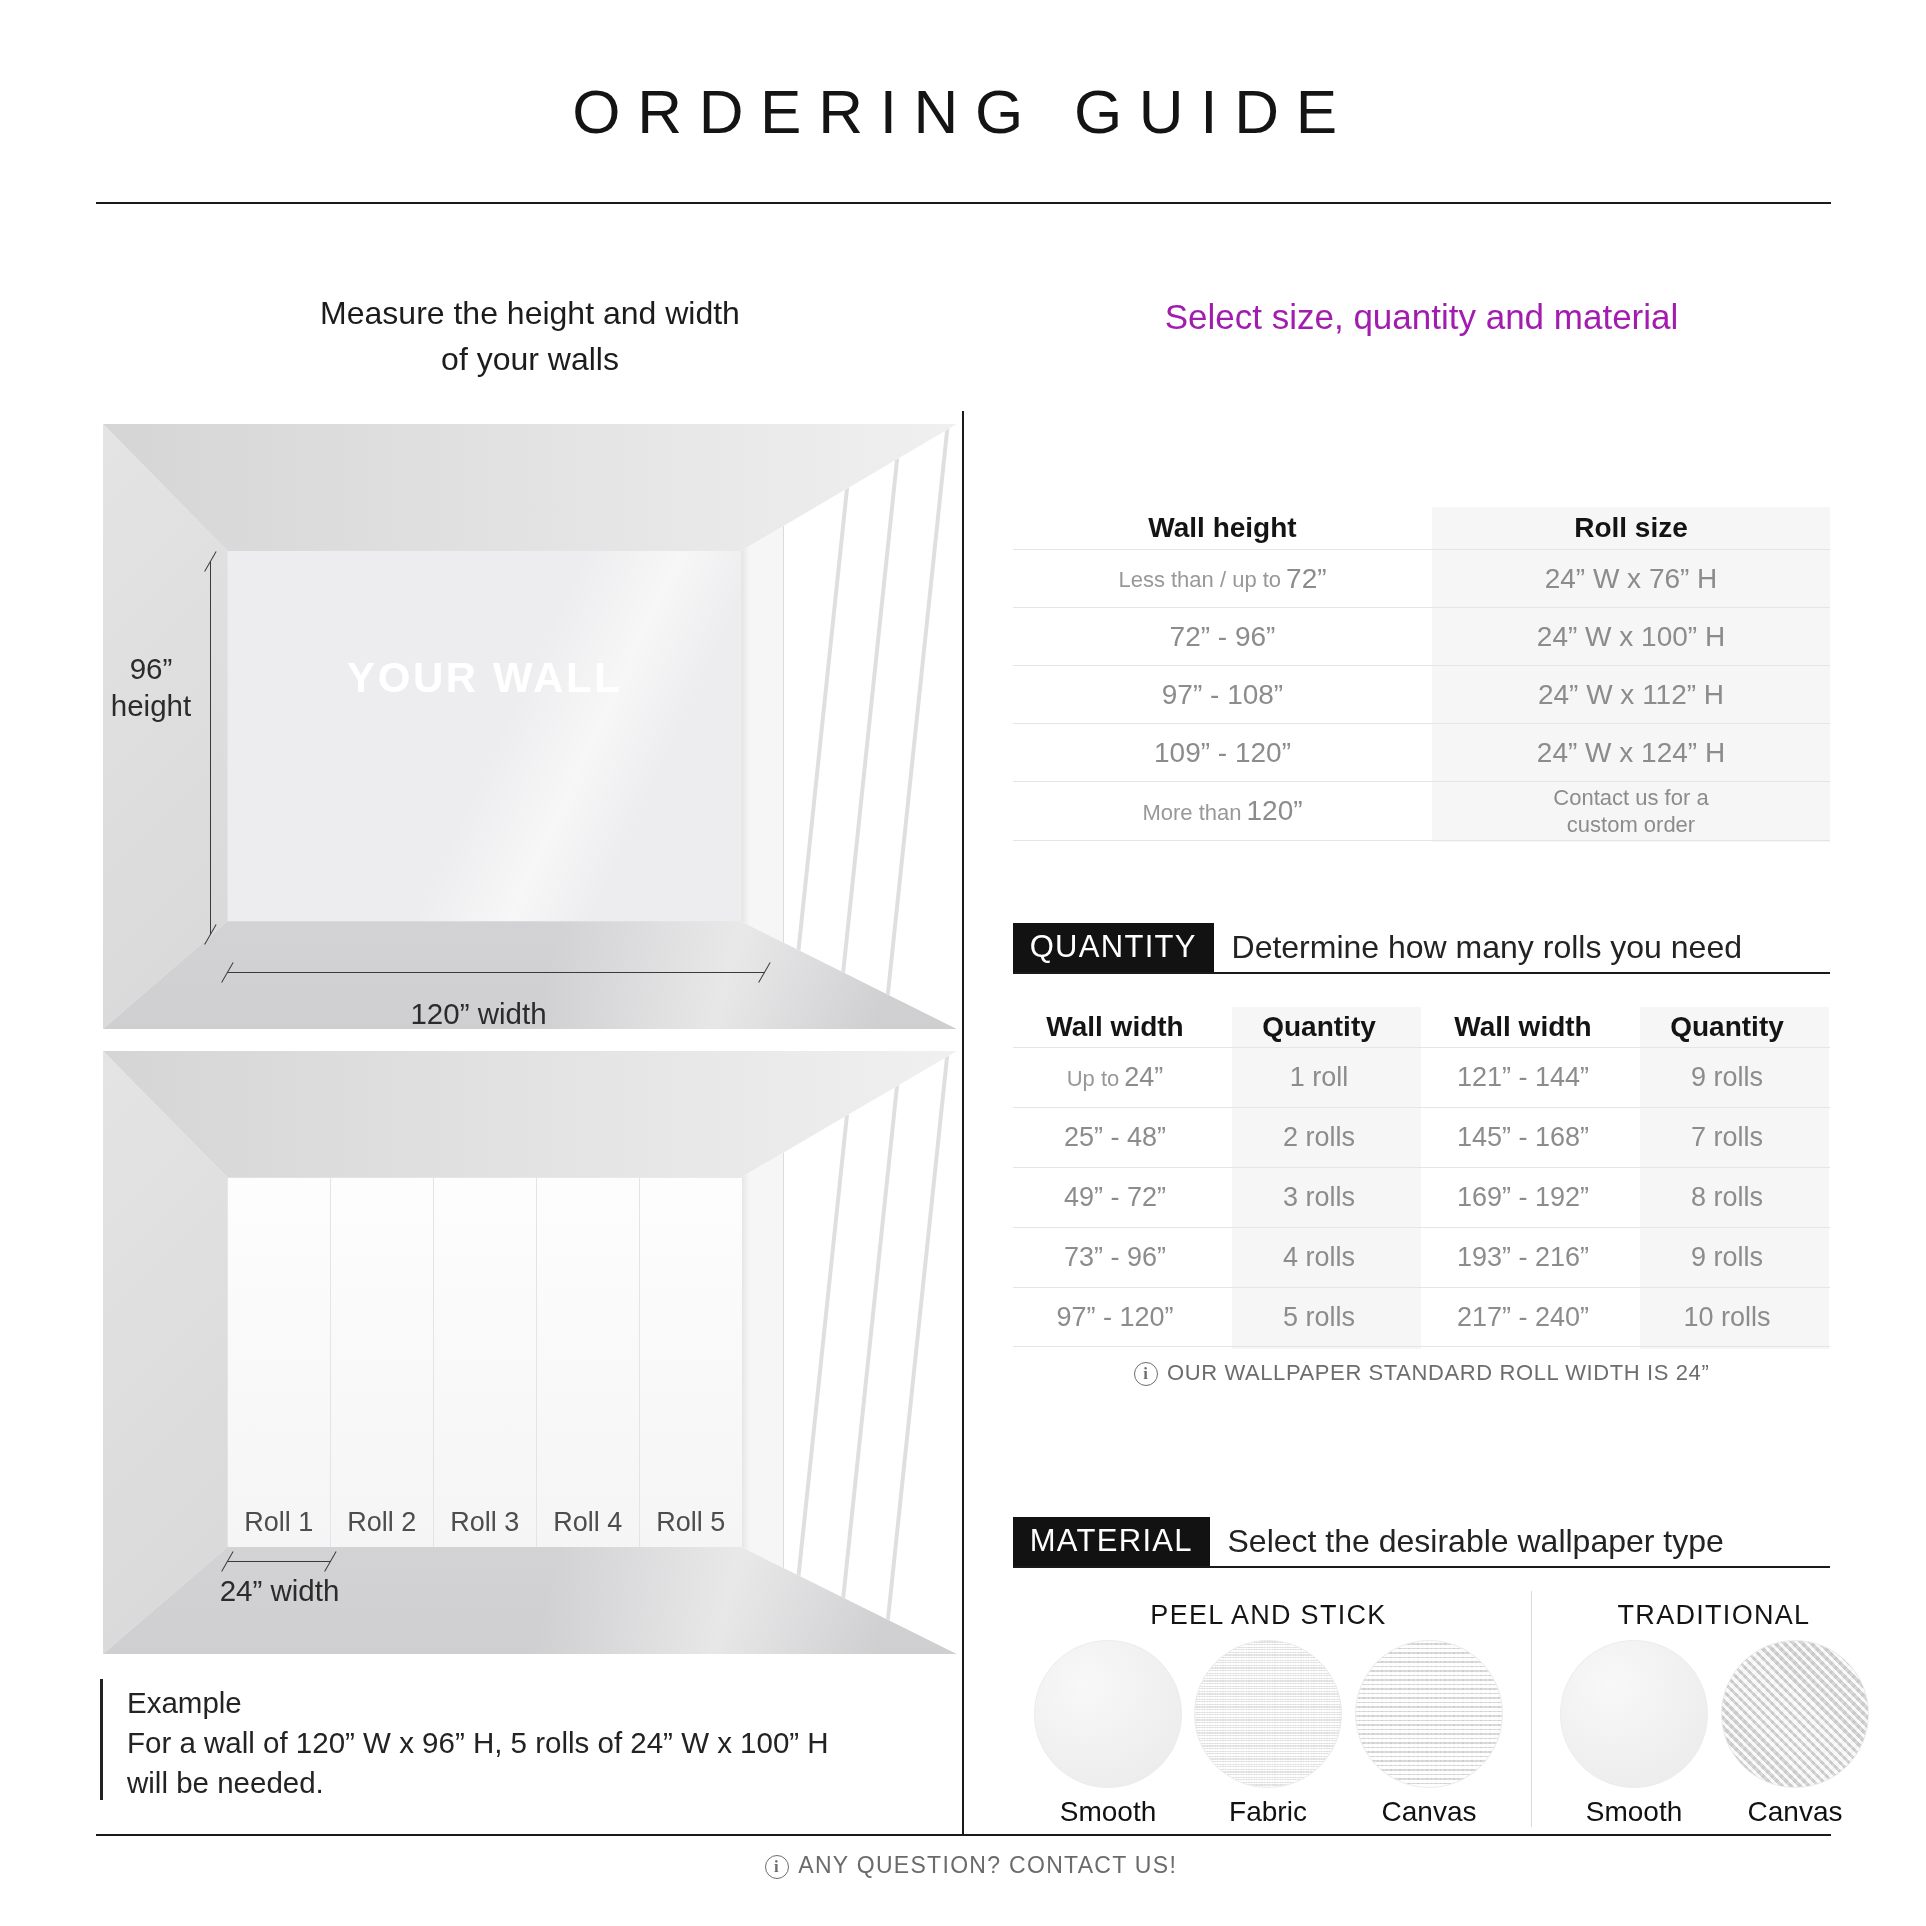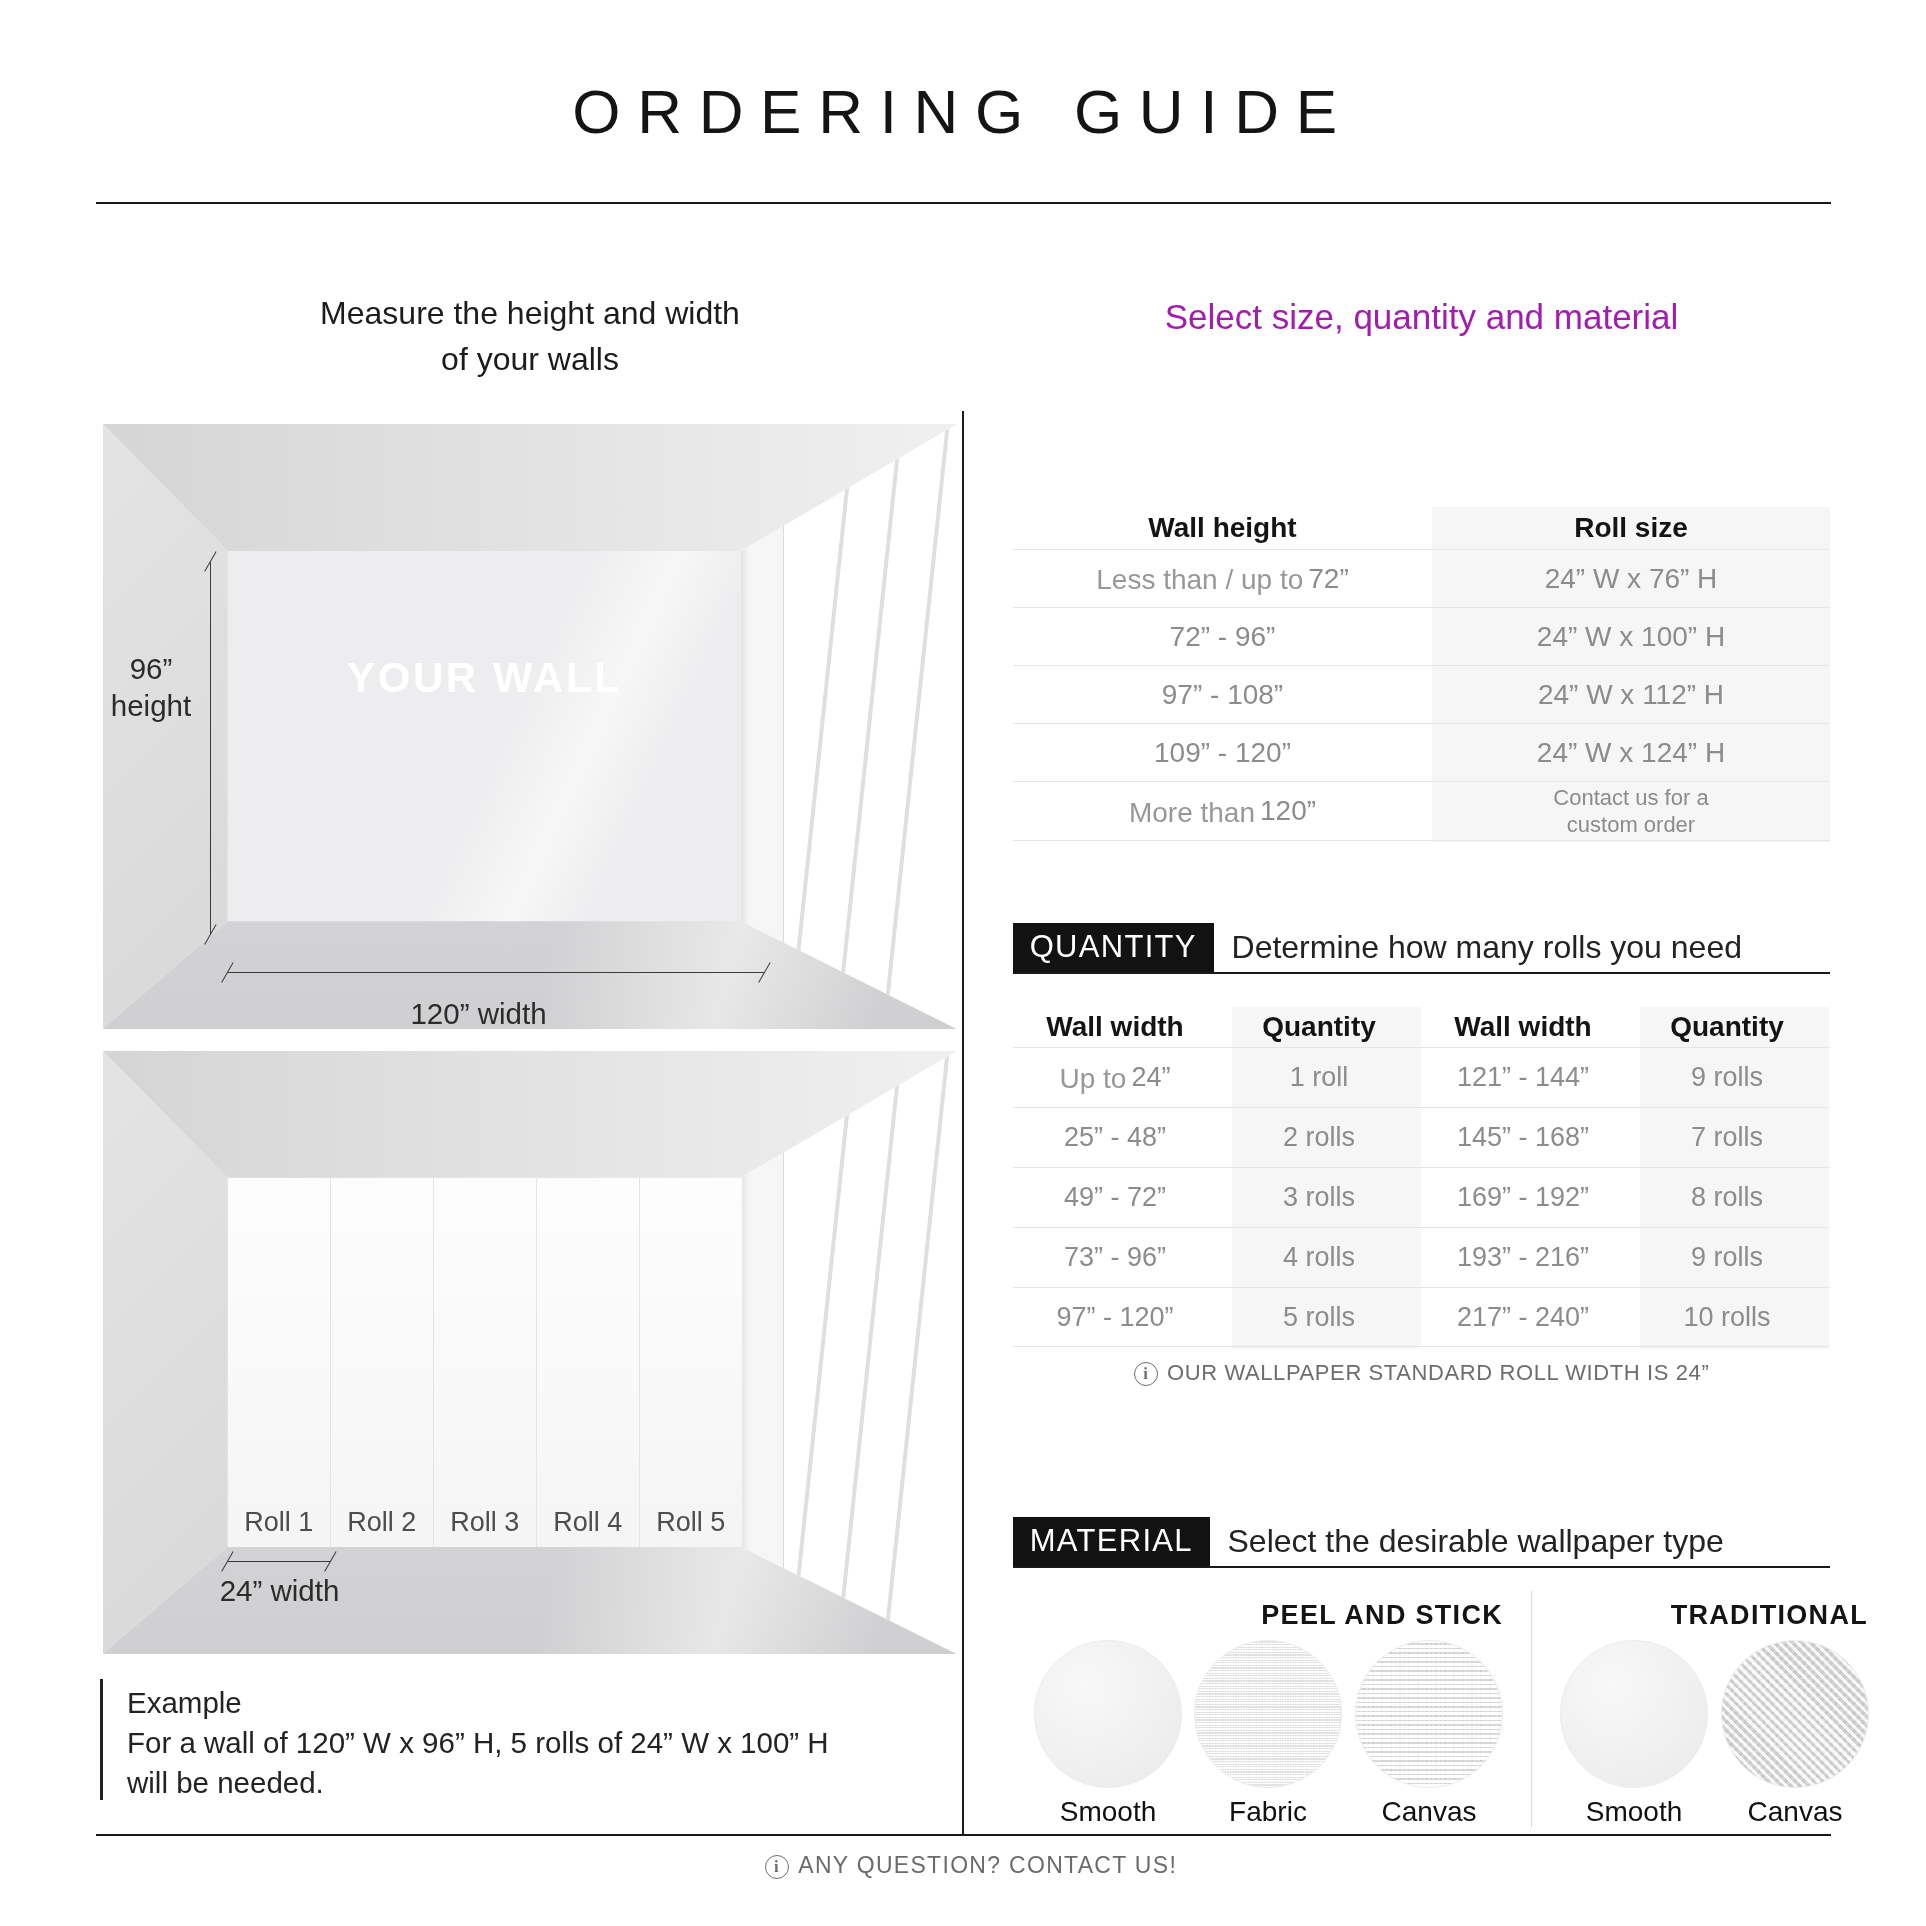--- a/index.html
+++ b/index.html
@@ -72,21 +72,21 @@
   .size-table { position:absolute; left:1013px; top:507px; width:817px; }
   .size-shade { position:absolute; left:419px; top:0; width:398px; height:335px; background:#f6f6f6; }
   .s-row { position:relative; display:flex; }
   .s-row.hdr { height:42px; }
   .s-row.body { height:58px; border-top:1.3px solid #e5e5e5; }
   .s-row.last { height:60px; border-bottom:1.3px solid #e5e5e5; }
   .s-c1 { width:419px; display:flex; align-items:center; justify-content:center; }
   .s-c2 { width:398px; display:flex; align-items:center; justify-content:center; }
   .s-row.hdr .s-c1, .s-row.hdr .s-c2 { font-size:28px; font-weight:600; color:#141414; }
   .s-row.body .s-c1, .s-row.body .s-c2 { font-size:28px; color:#8c8c8c; }
-  .pre { font-size:28px; color:#98989a; margin-right:5px; padding-top:3.9px; }
+  .pre { font-size:22px; color:#98989a; margin-right:5px; padding-top:3.9px; }
   .small-cell { font-size:22px !important; line-height:27px; text-align:center; white-space:pre-line; }
 
   
   .qty-table { position:absolute; left:1013px; top:1007px; width:817px; }
   .qty-shade { position:absolute; top:0; width:189px; height:342px; background:#f6f6f6; }
   .qsh2 { left:219px; } .qsh4 { left:627px; }
   .q-row { position:relative; display:flex; }
   .q-row.hdr { height:40px; }
   .q-row.body { height:60px; border-top:1.3px solid #e5e5e5; }
   .q-row.last { border-bottom:1.3px solid #e5e5e5; }
@@ -94,22 +94,22 @@
   .q-row.hdr .q-c { font-size:28px; font-weight:600; color:#141414; }
   .q-row.body .q-c { font-size:27px; color:#8c8c8c; }
 
   .roll-note { position:absolute; left:1013px; top:1360px; width:817px; text-align:center;
     font-size:22px; color:#6d6d6d; letter-spacing:0.6px; }
   .info-ic { display:inline-flex; width:24.4px; height:24.4px; border:1.9px solid #6d6d6d; border-radius:50%;
     align-items:center; justify-content:center; font-size:16.7px; font-weight:bold; color:#6d6d6d;
     vertical-align:middle; margin-right:9px; font-family:"Liberation Serif", serif; }
 
   
-  .mat-group-title { position:absolute; top:1600px; font-size:27px; font-weight:700; letter-spacing:1.3px;
-    color:#141414; text-align:right; }
+  .mat-group-title { position:absolute; top:1600px; font-size:27px; font-weight:400; letter-spacing:1.3px;
+    color:#141414; text-align:center; }
   #mat-g1-title { left:1034px; width:469px; }
   #mat-g2-title { left:1560px; width:308px; }
   .mat-divider { position:absolute; left:1531px; top:1591px; width:1.3px; height:236px; background:#d9d9d9; }
   .swatch { position:absolute; top:1640px; width:148px; height:148px; border-radius:50%; border:0.6px solid #ececec; }
   .sw1{left:1034px;} .sw2{left:1194px;} .sw3{left:1355px;} .sw4{left:1560px;} .sw5{left:1721px;}
   .tx-smooth { background:radial-gradient(circle at 35% 30%, #f8f8f8, #eeeeee 70%, #e9e9e9); }
   .tx-fabric { background:
       repeating-linear-gradient(0deg, rgba(255,255,255,.85) 0 1.3px, rgba(205,205,205,.35) 1.3px 2.6px),
       repeating-linear-gradient(90deg, #f6f6f6 0 1.3px, #e7e7e7 1.3px 2.6px); }
   .tx-canvas { background:

